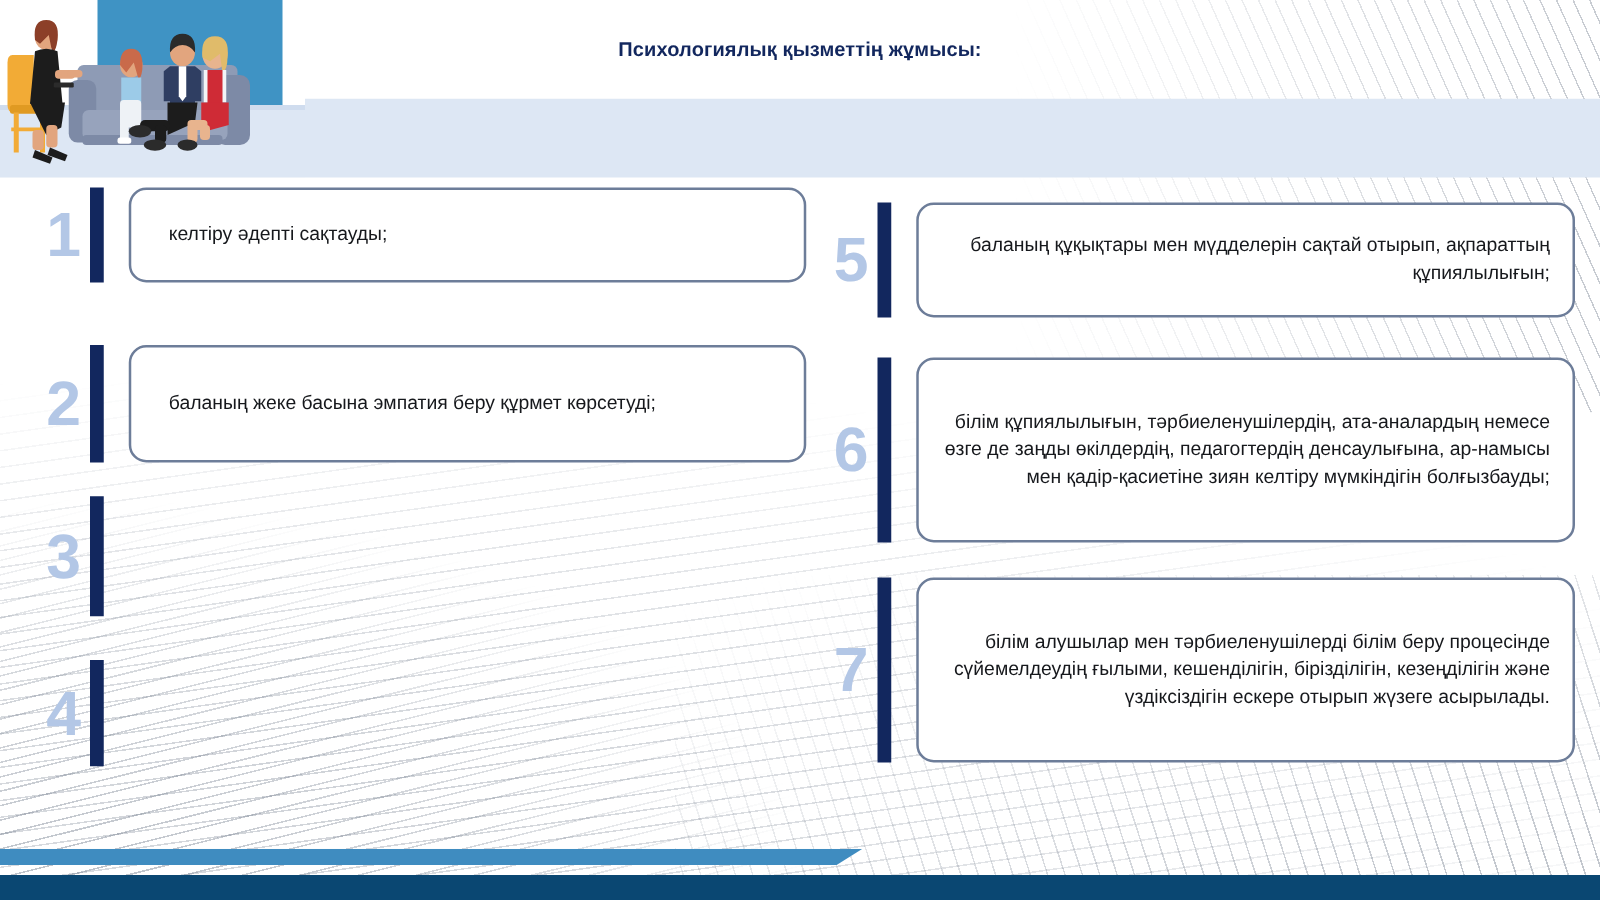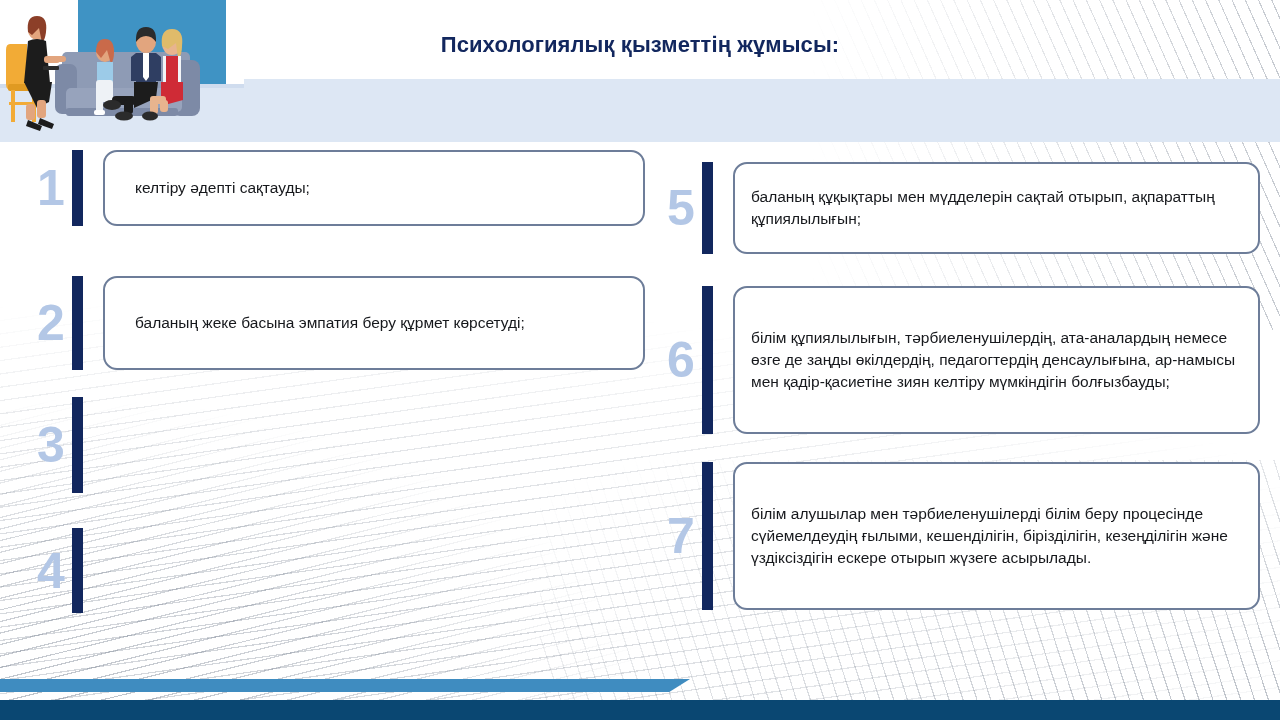--- a/index.html
+++ b/index.html
@@ -78,21 +78,21 @@
     position:absolute;
     left:0; top:79px;
     width:1280px; height:63px;
     background:#dde7f4;
   }
   .slide-title {
     position:absolute;
     left:0; top:32px;
     width:1280px;
     text-align:center;
-    font-size:22px;
+    font-size:16px;
     font-weight:bold;
     color:#12275e;
     letter-spacing:.1px;
     z-index:6;
   }
 
   
   .illus {
     position:absolute;
     left:0; top:0;
@@ -131,21 +131,21 @@
   }
   .box {
     flex:1 1 auto;
     border:2px solid #6d7d99;
     border-radius:14px;
     background:#ffffff;
     display:flex;
     align-items:center;
     padding:10px 18px 10px 30px;
   }
-  .box.pad-tight { padding-left:16px; }
+  .box.pad-tight { padding-left:16px;text-align:right; }
   .box-text {
     font-size:15.5px;
     line-height:1.42;
     color:#16181c;
   }
 
   
   .footer-stripe {
     position:absolute;
     left:0; bottom:28px;

